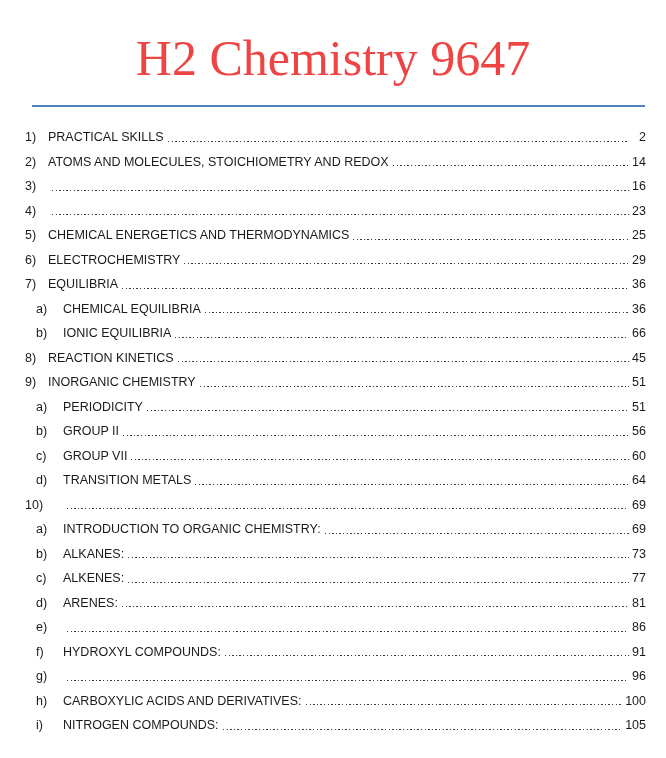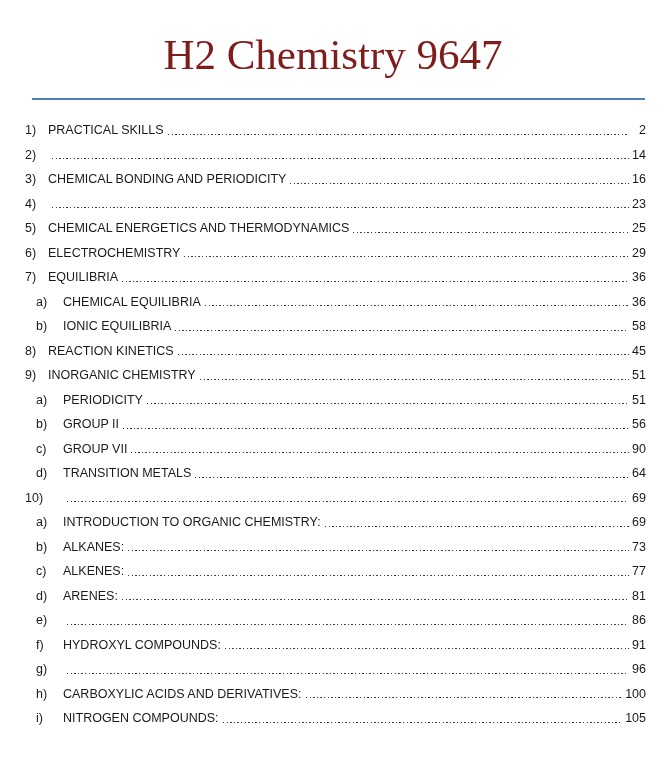--- a/index.html
+++ b/index.html
@@ -12,24 +12,24 @@
     width: 666px;
     height: 758px;
     background: #ffffff;
     overflow: hidden;
     font-family: "Liberation Sans", sans-serif;
   }
   .doc-title {
     margin: 33px 21px 0 21px;
     text-align: center;
     font-family: "Liberation Serif", "DejaVu Serif", serif;
-    font-size: 43px;
+    font-size: 50px;
     font-weight: 400;
     line-height: 1;
-    color: #7f1d1d;
+    color: #ef4444;
     letter-spacing: 0px;
     white-space: nowrap;
   }
   .title-divider {
     margin: 22px 21px 0 32px;
     width: 613px;
     height: 2px;
     background: #4f81bd;
   }
   .toc {
@@ -96,26 +96,26 @@
 
   <div class="toc" style="color: rgb(26, 26, 26);">
       <div class="toc-row level-1">
     <span class="marker">1)</span>
     <span class="label">PRACTICAL SKILLS</span>
     <span class="dots"></span>
     <span class="pagenum">2</span>
   </div>
       <div class="toc-row level-1">
     <span class="marker">2)</span>
+    <span class="label">ATOMS AND MOLECULES, STOICHIOMETRY AND REDOX</span>
     <span class="dots"></span>
     <span class="pagenum">14</span>
   </div>
       <div class="toc-row level-1">
     <span class="marker">3)</span>
-    <span class="label">CHEMICAL BONDING AND PERIODICITY</span>
     <span class="dots"></span>
     <span class="pagenum">16</span>
   </div>
       <div class="toc-row level-1">
     <span class="marker">4)</span>
     <span class="dots"></span>
     <span class="pagenum">23</span>
   </div>
       <div class="toc-row level-1">
     <span class="marker">5)</span>
@@ -138,21 +138,21 @@
       <div class="toc-row level-2">
     <span class="marker">a)</span>
     <span class="label">CHEMICAL EQUILIBRIA</span>
     <span class="dots"></span>
     <span class="pagenum">36</span>
   </div>
       <div class="toc-row level-2">
     <span class="marker">b)</span>
     <span class="label">IONIC EQUILIBRIA</span>
     <span class="dots"></span>
-    <span class="pagenum">58</span>
+    <span class="pagenum">66</span>
   </div>
       <div class="toc-row level-1">
     <span class="marker">8)</span>
     <span class="label">REACTION KINETICS</span>
     <span class="dots"></span>
     <span class="pagenum">45</span>
   </div>
       <div class="toc-row level-1">
     <span class="marker">9)</span>
     <span class="label">INORGANIC CHEMISTRY</span>
@@ -168,21 +168,21 @@
       <div class="toc-row level-2">
     <span class="marker">b)</span>
     <span class="label">GROUP II</span>
     <span class="dots"></span>
     <span class="pagenum">56</span>
   </div>
       <div class="toc-row level-2">
     <span class="marker">c)</span>
     <span class="label">GROUP VII</span>
     <span class="dots"></span>
-    <span class="pagenum">90</span>
+    <span class="pagenum">60</span>
   </div>
       <div class="toc-row level-2">
     <span class="marker">d)</span>
     <span class="label">TRANSITION METALS</span>
     <span class="dots"></span>
     <span class="pagenum">64</span>
   </div>
       <div class="toc-row level-1 wide">
     <span class="marker">10)</span>
     <span class="dots"></span>

